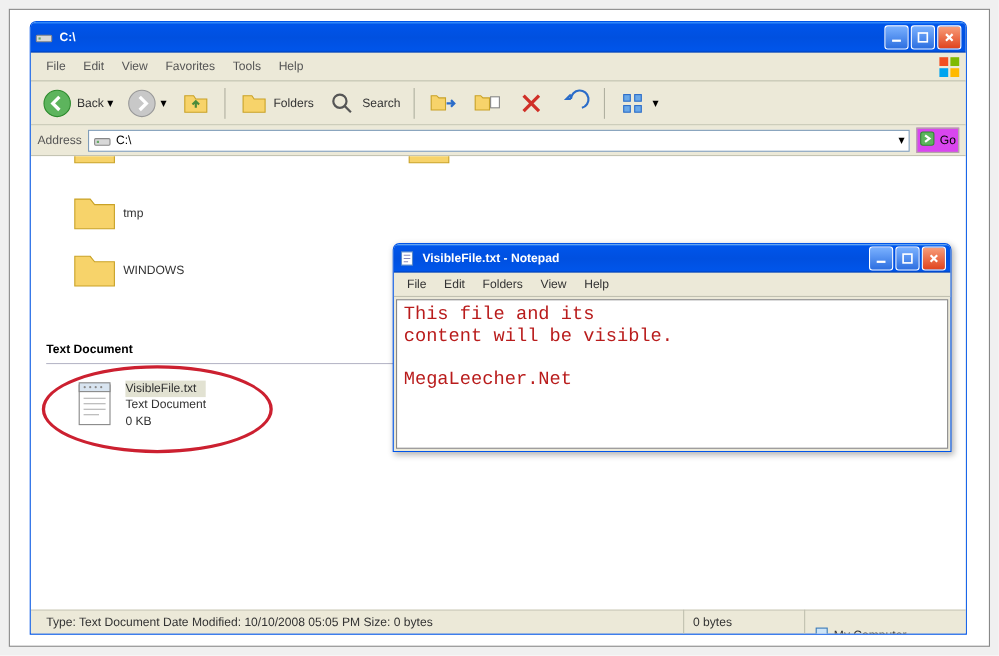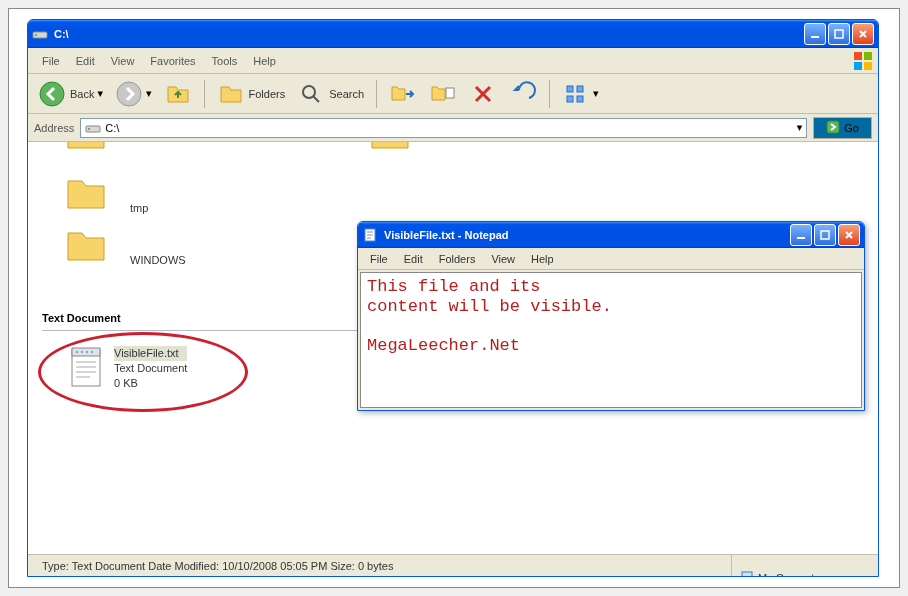--- a/index.html
+++ b/index.html
@@ -26,25 +26,25 @@
 .tb-btn { display: flex; align-items: center; padding: 3px 4px; border-radius: 3px; cursor: pointer; }
 .tb-icon { width: 28px; height: 28px; display: flex; align-items: center; justify-content: center; }
 .tb-sep { width: 1px; height: 28px; background: #b0b0a0; margin: 0 4px; }
 .tb-label { margin-left: 4px; color: #333; }
 .dropdown-arrow { margin-left: 3px; }
 
 .addressbar { height: 28px; background: #ece9d8; display: flex; align-items: center; padding: 0 6px; gap: 6px; border-bottom: 1px solid #c0c0b0; }
 .addressbar .addr-label { color: #555; }
 .addressbar .addr-input { flex: 1; height: 20px; border: 1px solid #7f9db9; background: #fff; display: flex; align-items: center; padding: 0 4px; }
 .addressbar .addr-input .drive-icon { width: 16px; height: 16px; margin-right: 4px; }
-.addressbar .go-btn { display: flex; align-items: center; gap: 4px; cursor: pointer; padding: 2px 12px; border: 1px solid #b0b0a0; background: #0369a1; }
+.addressbar .go-btn { display: flex; align-items: center; gap: 4px; cursor: pointer; padding: 2px 2px; border: 1px solid #b0b0a0; background: #d946ef; }
 
 .content { flex: 1; background: #fff; position: relative; overflow: hidden; }
 
-.folder-item { position: absolute; display: flex; align-items: flex-end; gap: 22px; cursor: pointer; }
+.folder-item { position: absolute; display: flex; align-items: center; gap: 4px; cursor: pointer; }
 .folder-icon { width: 44px; height: 40px; }
 .folder-label { color: #333; }
 
 .group-header { position: absolute; font-weight: bold; color: #000; }
 .group-line { position: absolute; height: 1px; background: #b8b8c8; }
 
 .file-item { position: absolute; display: flex; align-items: flex-start; gap: 8px; cursor: pointer; }
 .file-icon { width: 40px; height: 44px; }
 .file-info { display: flex; flex-direction: column; line-height: 1.35; }
 .file-info span { color: #333; }
@@ -279,20 +279,21 @@
         <span>0 KB</span>
       </div>
     </div>
 
     <div class="highlight-oval" style="top:190px;left:10px;width:210px;height:80px"></div>
 
   </div>
 
   <div class="statusbar">
     <div class="cell flex">Type: Text Document Date Modified: 10/10/2008 05:05 PM Size: 0 bytes</div>
+    <div class="cell" style="width:110px">0 bytes</div>
     <div class="cell" style="width:140px">
       <span style="margin-right:4px"><svg width="14" height="14" viewBox="0 0 14 14">
               <rect x="2" y="2" width="10" height="7" fill="#cde4f7" stroke="#3a7ab8"></rect>
               <rect x="4" y="10" width="6" height="2" fill="#b0b0b0"></rect>
             </svg></span>
       <span>My Computer</span>
     </div>
   </div>
 
 </div>

